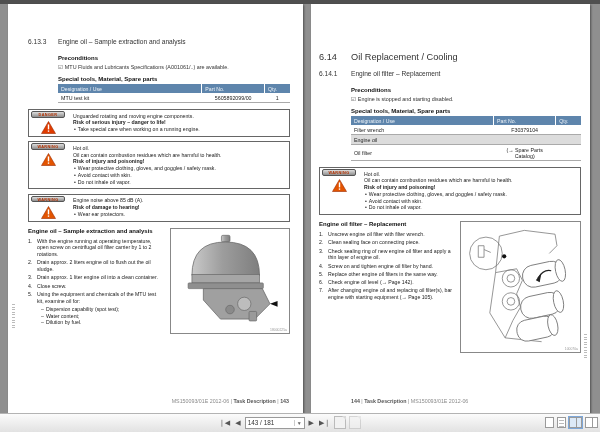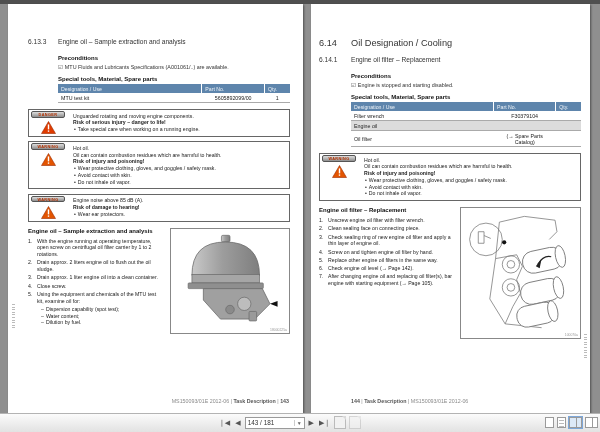--- a/index.html
+++ b/index.html
@@ -10,21 +10,21 @@
     color:#222;
     -webkit-font-smoothing:antialiased;
   }
   .top-strip{position:absolute;left:0;top:0;width:600px;height:4px;background:#4f4f4f;}
   .page{
     position:absolute;top:4px;height:409px;background:#fff;
     box-shadow:1px 1px 2px rgba(0,0,0,.45);
     box-sizing:border-box;overflow:hidden;
   }
   .page-left{left:8px;width:295px;padding:34px 13px 0 20px;}
-  .page-right{left:311px;width:279px;padding:34px 9px 0 8px;}
+  .page-right{left:311px;width:279px;padding:48px 9px 0 8px;}
 
   .sec-head{display:flex;font-size:6.6px;color:#333;margin-bottom:10px;}
   .sec-head .num{width:30px;flex:none;}
   .page-right .sec-head .num{width:32px;}
   .sec-head-big{font-size:9.2px;color:#333;margin-bottom:8px;}
   .sec-head-big .num{width:32px;}
 
   .indent{margin-left:30px;}
   .page-right .indent{margin-left:32px;}
 
@@ -263,21 +263,21 @@
     <span>|</span>
     <b>Task Description</b>
     <span>|</span>
     <b>143</b>
   </div>
 </div>
 
 <div class="page page-right">
   <div class="sec-head sec-head-big">
     <span class="num">6.14</span>
-    <span>Oil Designation / Cooling</span>
+    <span>Oil Replacement / Cooling</span>
   </div>
   <div class="sec-head">
     <span class="num">6.14.1</span>
     <span>Engine oil filter – Replacement</span>
   </div>
 
   <div class="indent">
     <div class="h-bold">Preconditions</div>
     <div class="precond-line">
       <span class="mark">☑</span>

